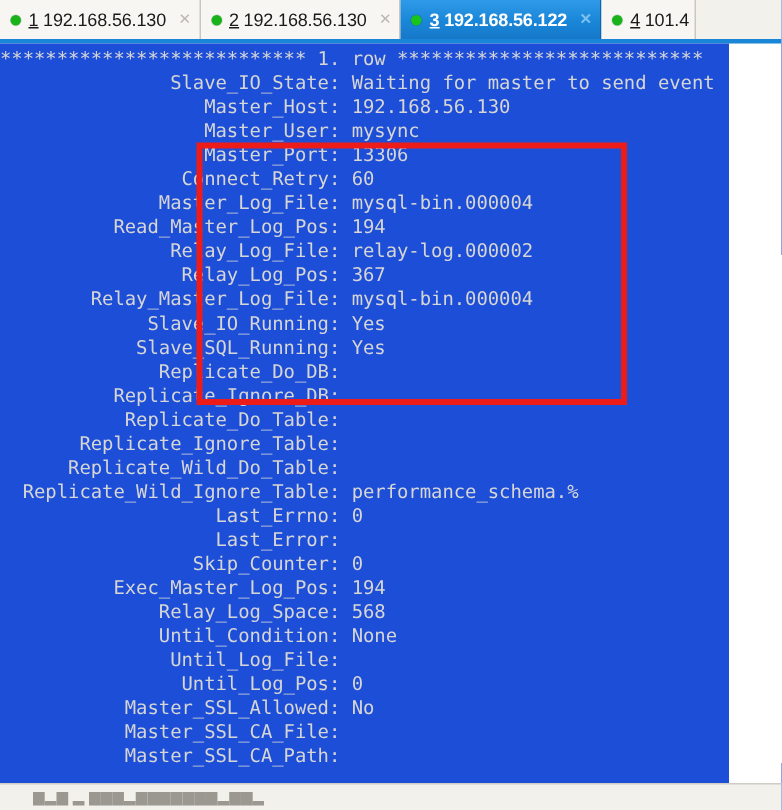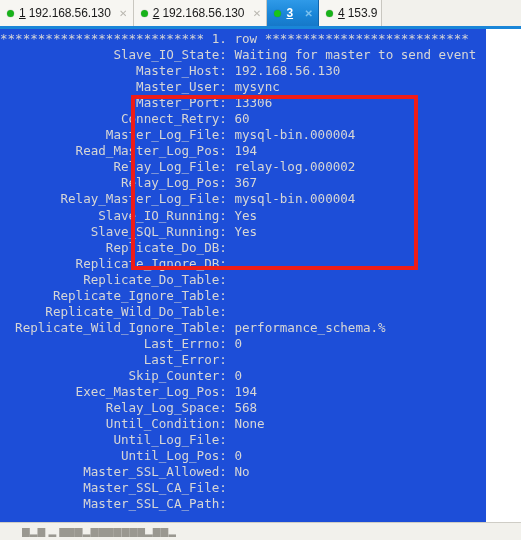--- a/index.html
+++ b/index.html
@@ -153,27 +153,28 @@
     <div class="tab">
       <span class="tab-dot"></span>
       <span class="tab-num">2</span>
       <span class="tab-label">192.168.56.130</span>
       <span class="tab-close">✕</span>
     </div>
 
     <div class="tab active">
       <span class="tab-dot"></span>
       <span class="tab-num">3</span>
+      <span class="tab-label">192.168.56.122</span>
       <span class="tab-close">✕</span>
     </div>
 
     <div class="tab">
       <span class="tab-dot"></span>
       <span class="tab-num">4</span>
-      <span class="tab-label">153.9</span>
+      <span class="tab-label">101.4</span>
     </div>
 
   </div>
 
   <div id="terminal">
     <pre id="termtext">*************************** 1. row ***************************
                Slave_IO_State: Waiting for master to send event
                   Master_Host: 192.168.56.130
                   Master_User: mysync
                   Master_Port: 13306

